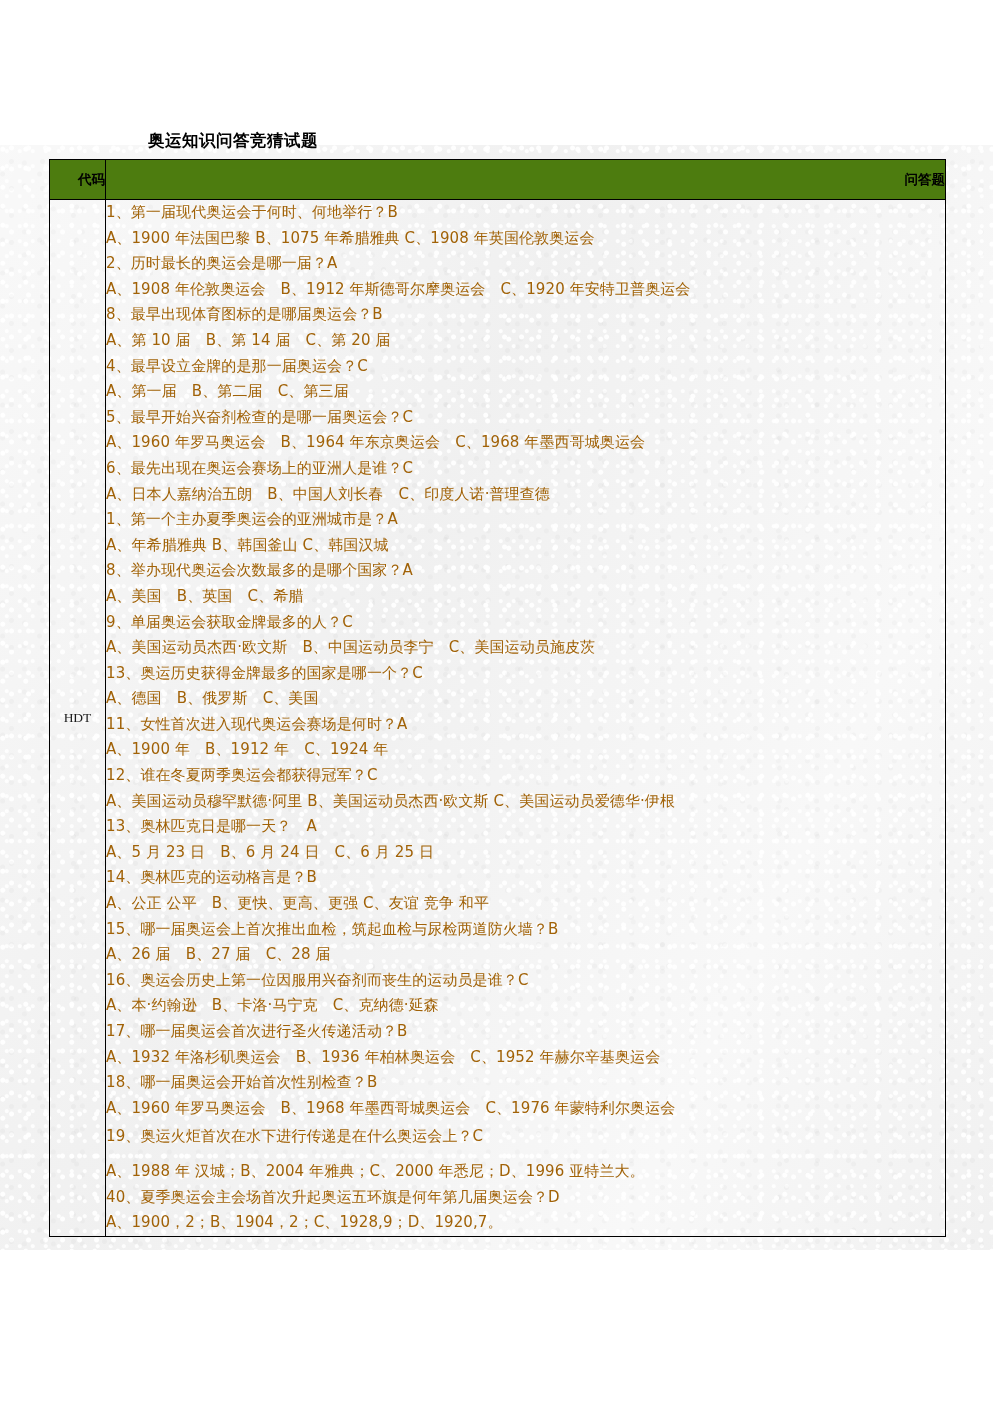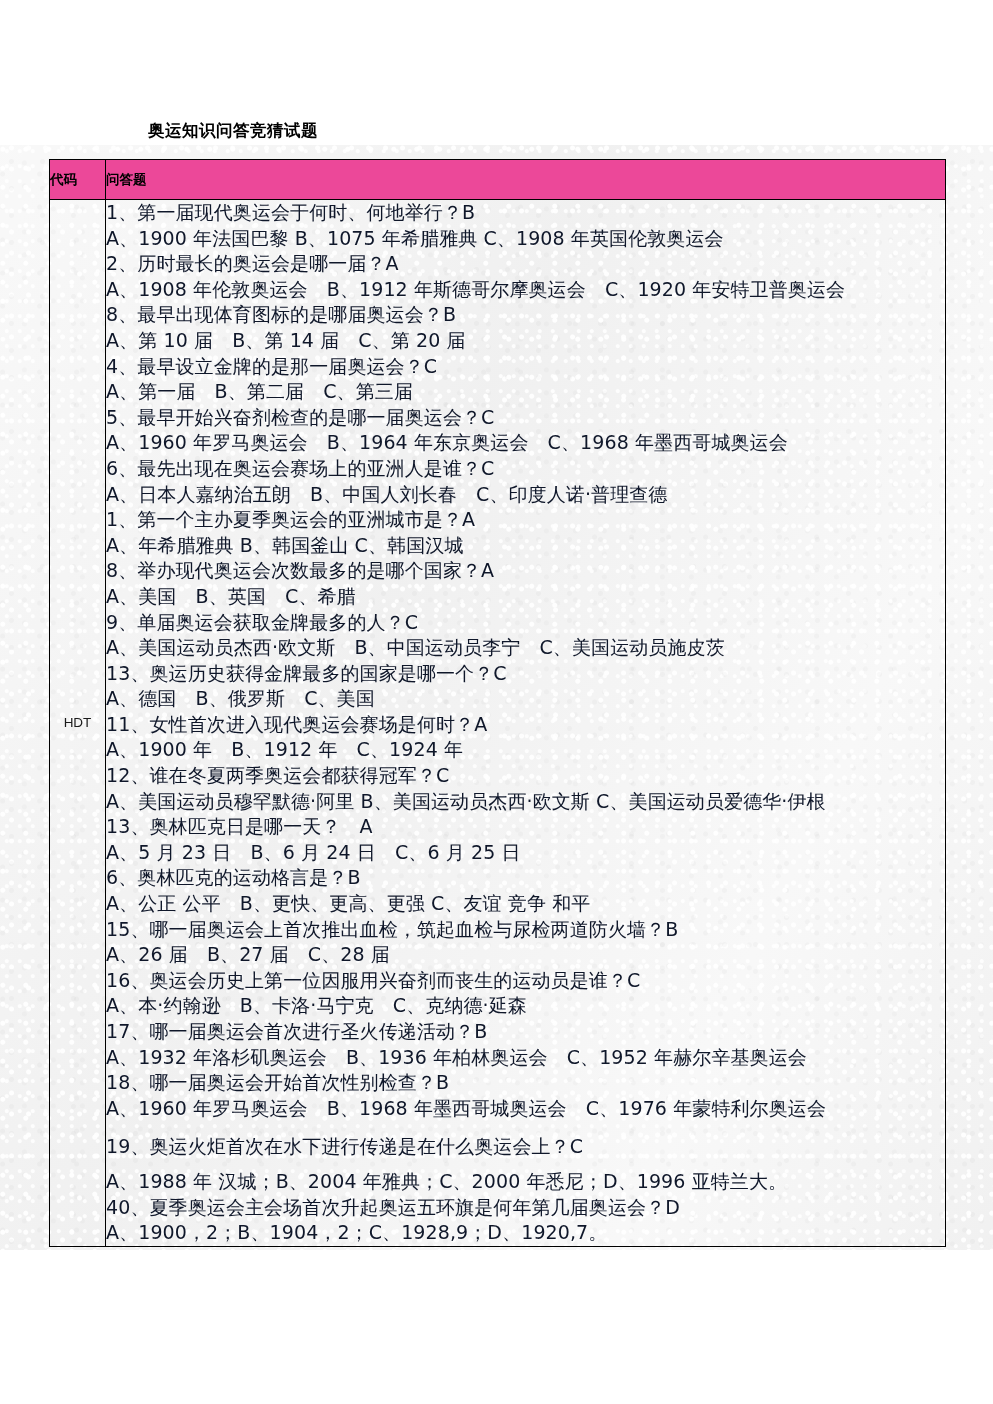--- a/index.html
+++ b/index.html
@@ -42,21 +42,21 @@
     top: 0;
     width: 993px;
     height: 1404px;
     z-index: 2;
   }
 
   
   #doc-title {
     position: absolute;
     left: 148px;
-    top: 120px;
+    top: 130px;
     font-size: 16.5px;
     font-weight: bold;
     color: #000000;
     letter-spacing: 0.5px;
     white-space: nowrap;
     z-index: 3;
   }
 
   
   #quiz-table {
@@ -71,50 +71,50 @@
     border: 1.4px solid #000000;
     vertical-align: middle;
     padding: 0;
   }
 
   .col-code   { width: 56px; }
   .col-body   { width: 840px; }
 
   
   .hdr-cell {
-    background: #ec4899;
+    background: #4d7c0f;
     height: 39px;
-    text-align: left;
+    text-align: right;
     font-size: 13.5px;
     color: #000000;
   }
 
   
   .code-cell {
     text-align: center;
     vertical-align: middle;
     font-size: 13.5px;
     color: #1a1a1a;
-    font-family: Liberation Sans, sans-serif;
+    font-family: Liberation Serif, serif;
   }
 
   
   .body-cell {
     padding: 8px 6px 8px 14px;
     vertical-align: top;
   }
 
   .qline {
-    font-size: 19px;
+    font-size: 15px;
     line-height: 25.6px;
-    color: #0f172a;
+    color: #a16207;
     white-space: nowrap;
     letter-spacing: 0.1px;
   }
-  .qline.spaced-top { margin-top: 13px; }
+  .qline.spaced-top { margin-top: 3px; }
   .qline.spaced-bot { margin-bottom: 9px; }
 </style>
 </head>
 <body>
 
 <div id="paper-backdrop"></div>
 
 <div id="page-root">
 
   <div id="doc-title">奥运知识问答竞猜试题</div>
@@ -154,21 +154,21 @@
               <div class="qline">9、单届奥运会获取金牌最多的人？C</div>
               <div class="qline">A、美国运动员杰西·欧文斯　B、中国运动员李宁　C、美国运动员施皮茨</div>
               <div class="qline">13、奥运历史获得金牌最多的国家是哪一个？C</div>
               <div class="qline">A、德国　B、俄罗斯　C、美国</div>
               <div class="qline">11、女性首次进入现代奥运会赛场是何时？A</div>
               <div class="qline">A、1900 年　B、1912 年　C、1924 年</div>
               <div class="qline">12、谁在冬夏两季奥运会都获得冠军？C</div>
               <div class="qline">A、美国运动员穆罕默德·阿里 B、美国运动员杰西·欧文斯 C、美国运动员爱德华·伊根</div>
               <div class="qline">13、奥林匹克日是哪一天？　A</div>
               <div class="qline">A、5 月 23 日　B、6 月 24 日　C、6 月 25 日</div>
-              <div class="qline">6、奥林匹克的运动格言是？B</div>
+              <div class="qline">14、奥林匹克的运动格言是？B</div>
               <div class="qline">A、公正 公平　B、更快、更高、更强 C、友谊 竞争 和平</div>
               <div class="qline">15、哪一届奥运会上首次推出血检，筑起血检与尿检两道防火墙？B</div>
               <div class="qline">A、26 届　B、27 届　C、28 届</div>
               <div class="qline">16、奥运会历史上第一位因服用兴奋剂而丧生的运动员是谁？C</div>
               <div class="qline">A、本·约翰逊　B、卡洛·马宁克　C、克纳德·延森</div>
               <div class="qline">17、哪一届奥运会首次进行圣火传递活动？B</div>
               <div class="qline">A、1932 年洛杉矶奥运会　B、1936 年柏林奥运会　C、1952 年赫尔辛基奥运会</div>
               <div class="qline">18、哪一届奥运会开始首次性别检查？B</div>
               <div class="qline">A、1960 年罗马奥运会　B、1968 年墨西哥城奥运会　C、1976 年蒙特利尔奥运会</div>
               <div class="qline spaced-top spaced-bot">19、奥运火炬首次在水下进行传递是在什么奥运会上？C</div>

